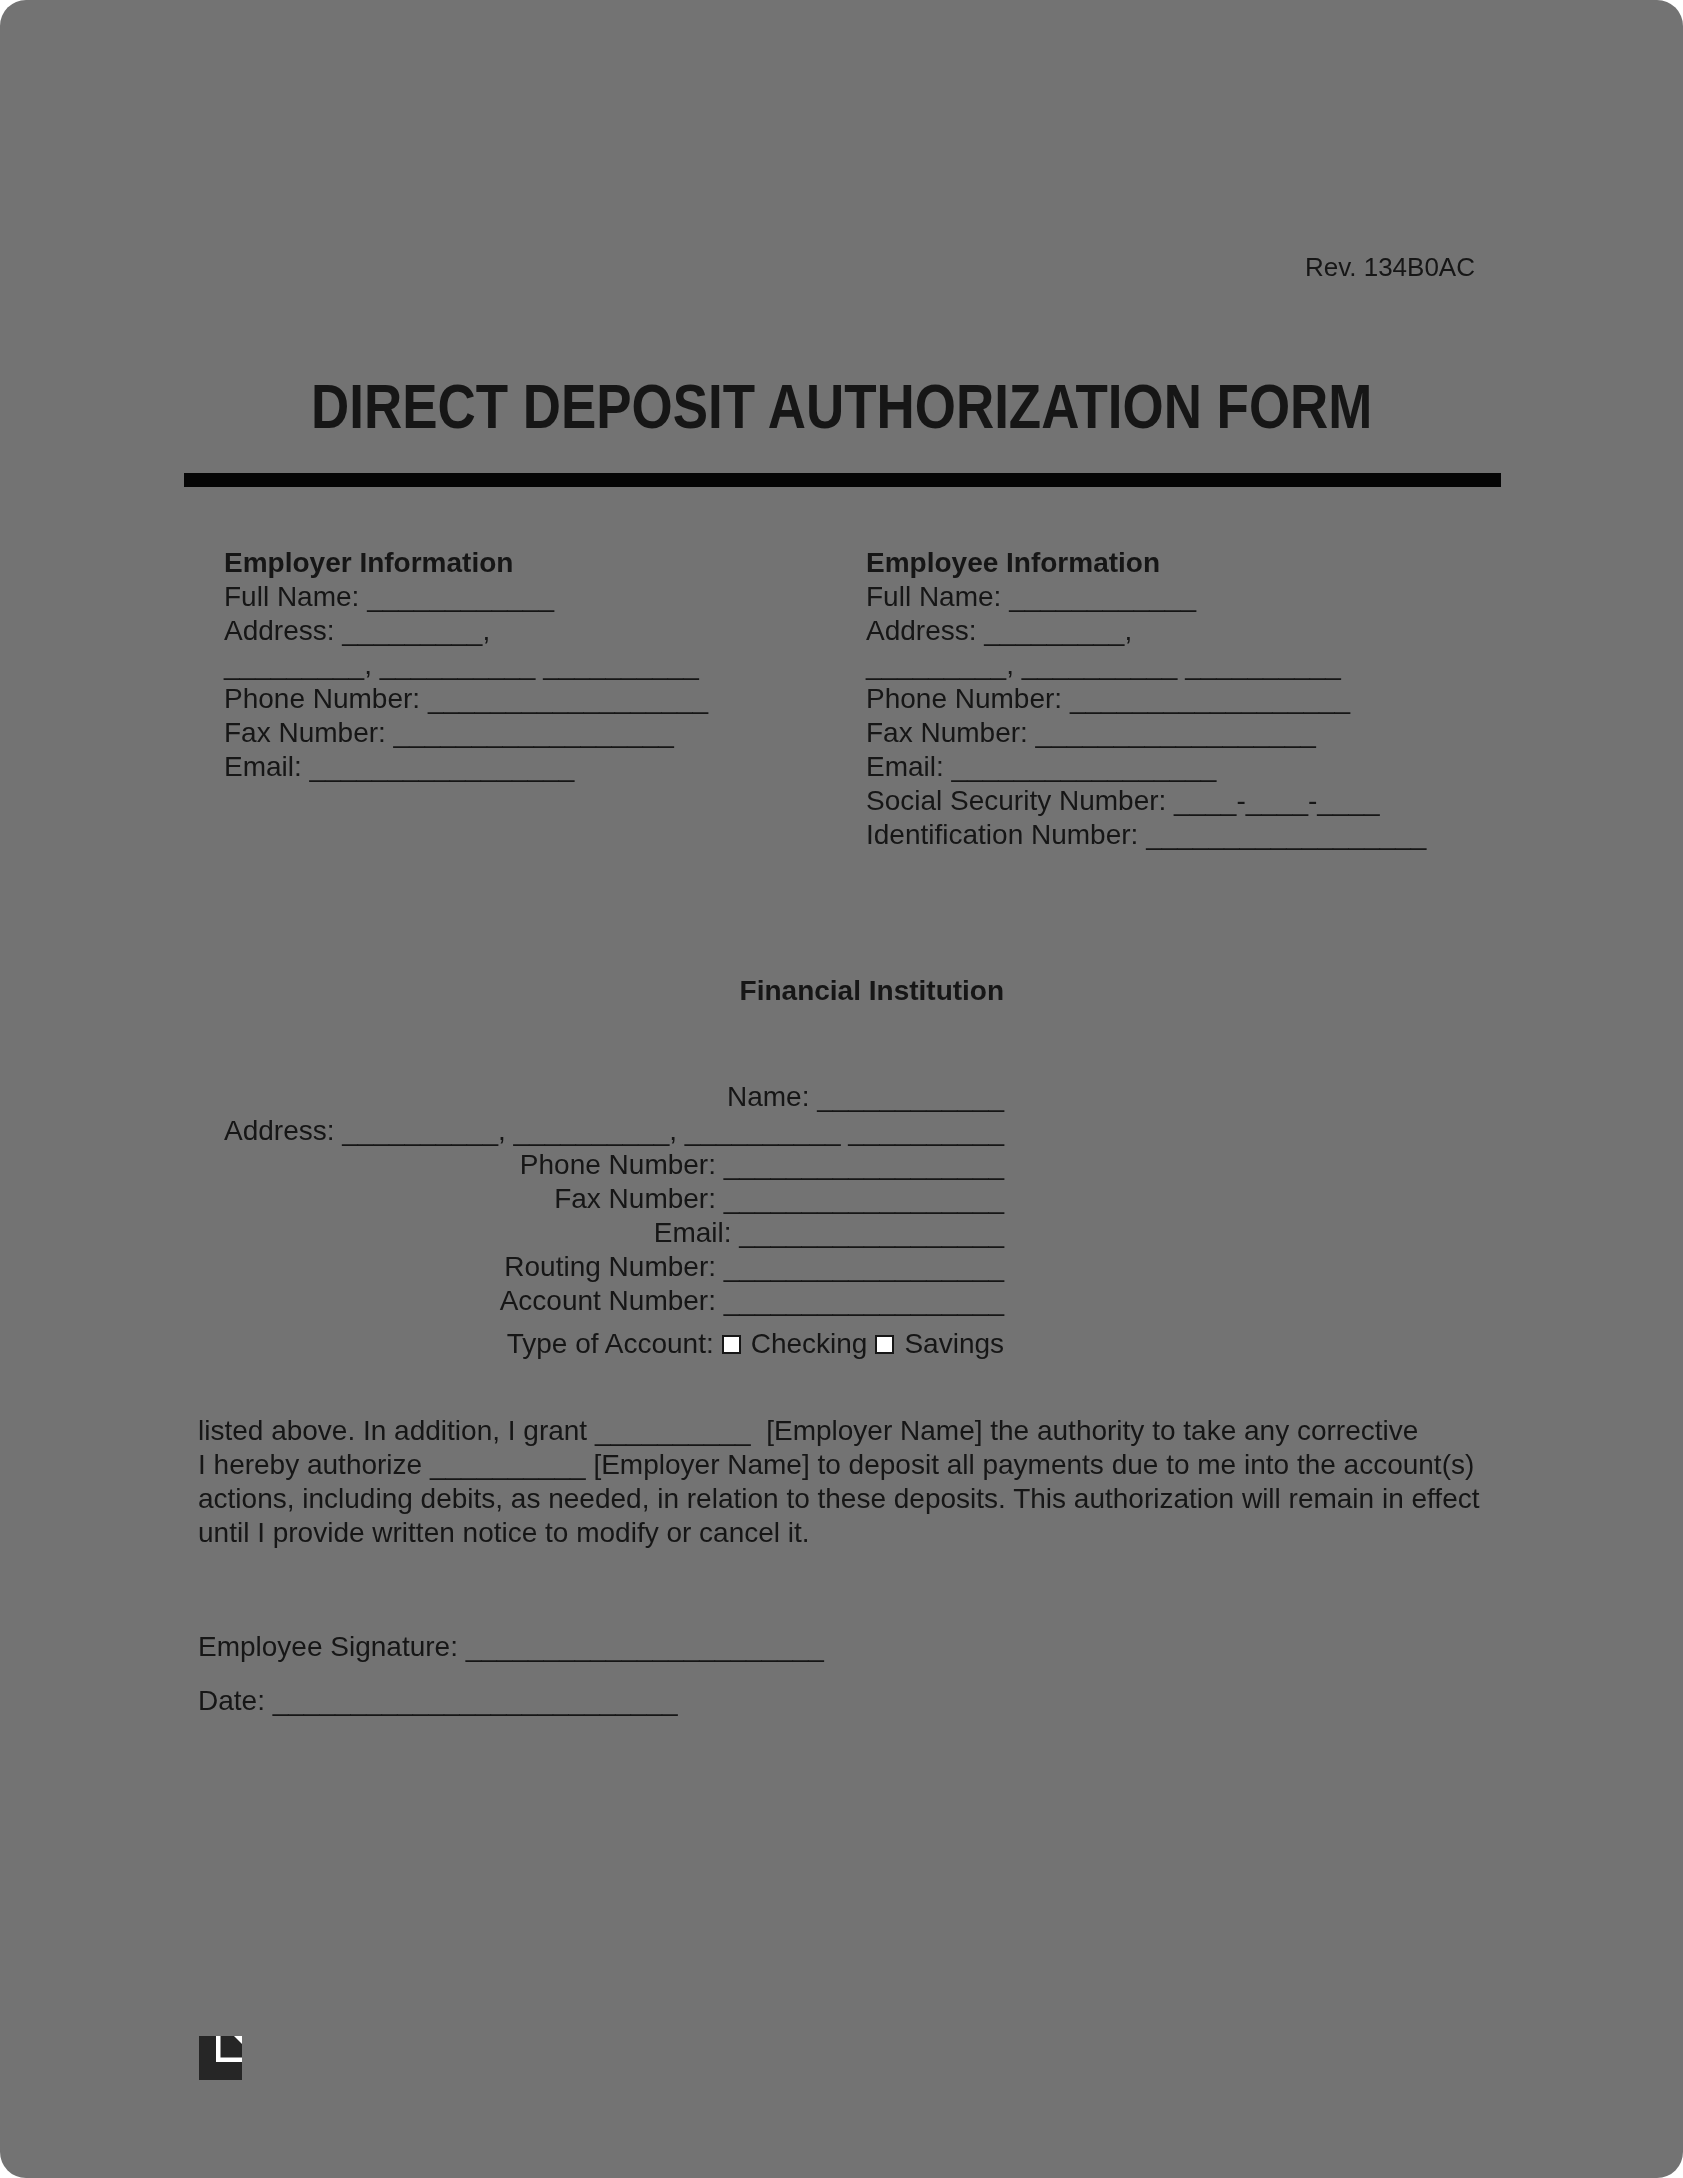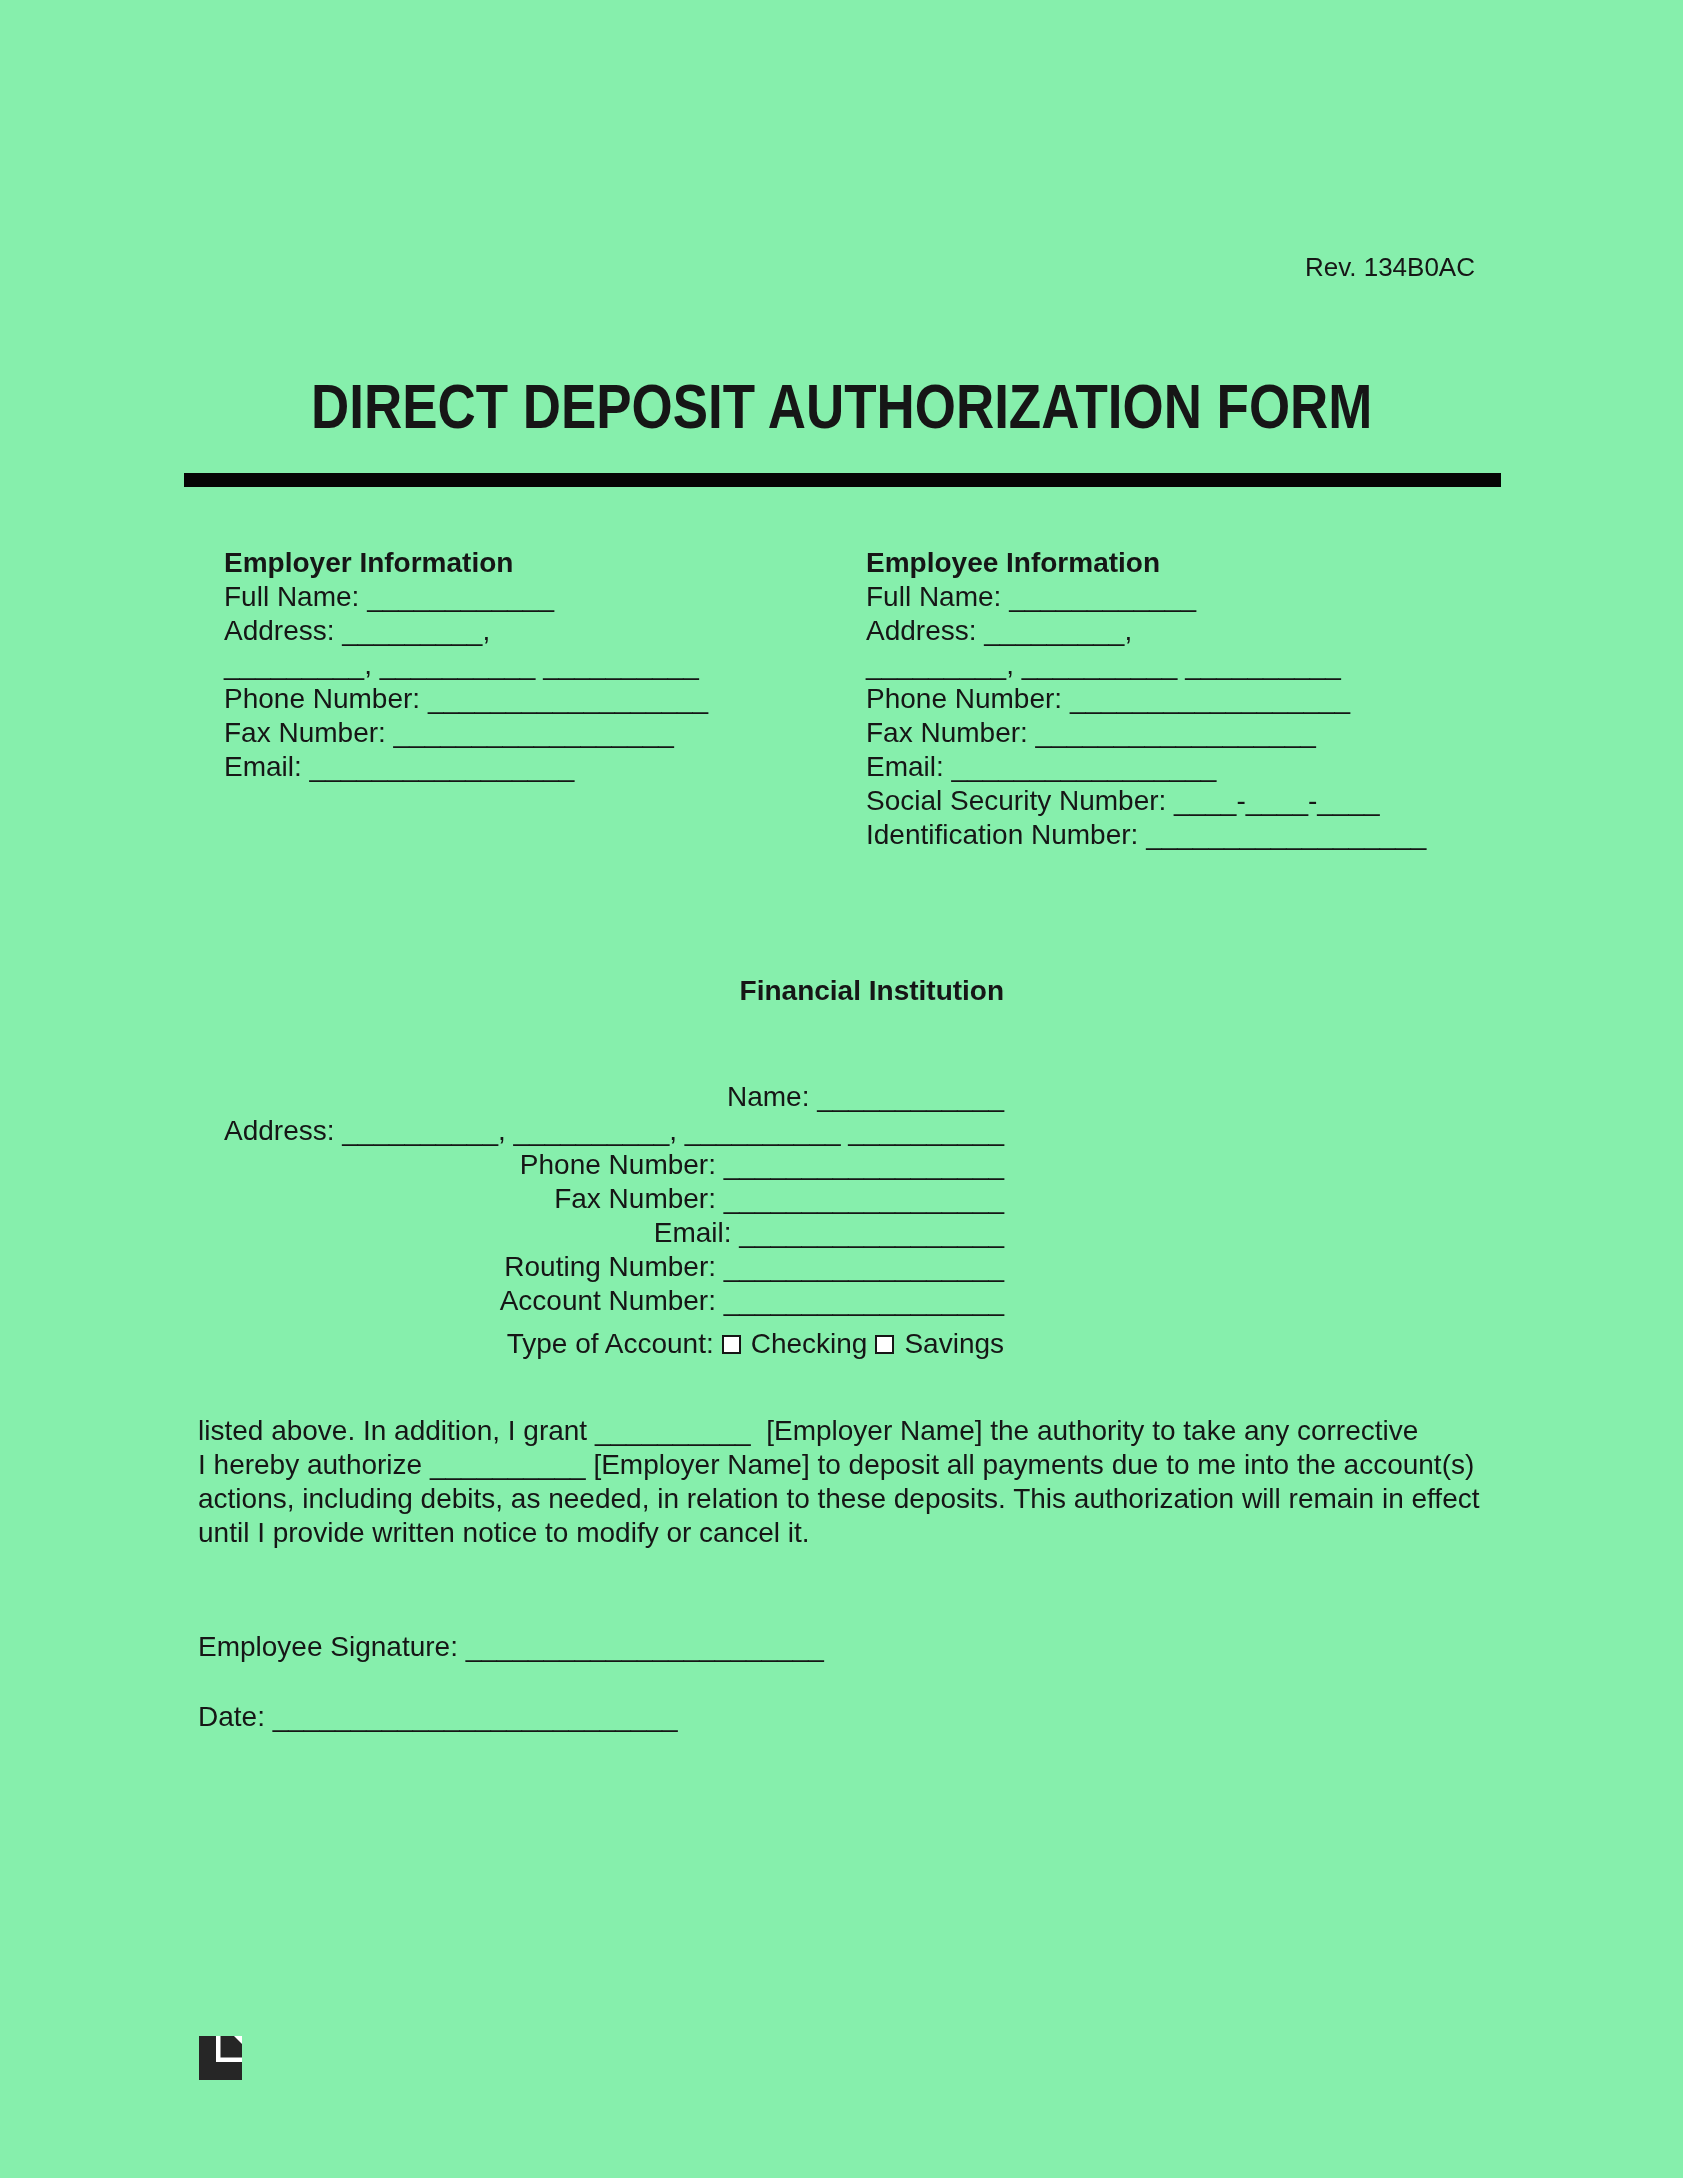--- a/index.html
+++ b/index.html
@@ -1,23 +1,24 @@
 <!DOCTYPE html>
 <html><head>
 <meta charset="utf-8">
 <style>
   html, body { margin: 0; padding: 0; background: #ffffff; }
   .page {
     position: relative;
     width: 1683px;
     height: 2178px;
-    background: #86efac;
+    background: #737373;
     color: #161616;
     font-family: "Liberation Sans", sans-serif;
     overflow: hidden;
+    border-radius: 26px;
   }
   .rev {
     position: absolute;
     top: 251px;
     right: 208px;
     font-size: 26px;
     line-height: 32px;
   }
   .title {
     position: absolute;
@@ -95,21 +96,21 @@
   }
   .authorization > div { white-space: pre; }
   .signature {
     position: absolute;
     top: 1630px;
     left: 198px;
     font-size: 28px;
     line-height: 34px;
   }
   .signature > div { white-space: pre; }
-  .sig-date { margin-top: 36px; }
+  .sig-date { margin-top: 20px; }
   .logo {
     position: absolute;
     top: 2036px;
     left: 199px;
     width: 43px;
     height: 44px;
   }
 </style>
 </head>
 <body>

